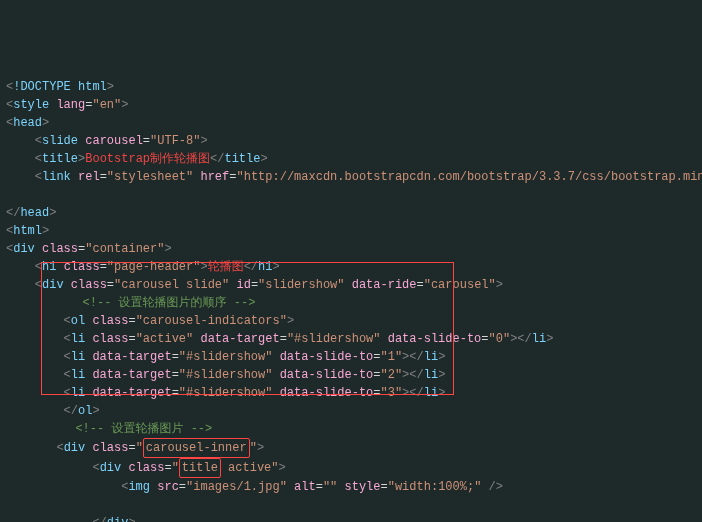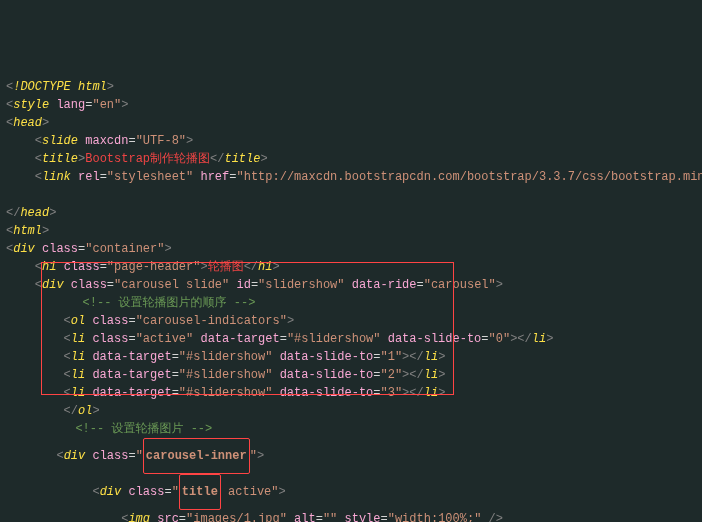--- a/index.html
+++ b/index.html
@@ -6,49 +6,48 @@
   body {
     background: #1e2a2a;
     font-family: Consolas, Monaco, 'Courier New', monospace;
     font-size: 12px;
     line-height: 18px;
     color: #999;
     padding: 6px 0 0 6px;
     white-space: pre;
     position: relative;
   }
-  .tag { color: #fde047; font-style: italic; }
+  .tag { color: #7dd3fc; }
   .angle { color: #808080; }
   .attr-name { color: #f9a8d4; }
   .attr-val { color: #ce9178; }
   .eq { color: #d4d4d4; }
   .text { color: #ef4444; }
   .comment { color: #6a9955; margin-left: 19px; }
   .highlight-box {
     border: 1px solid #ff4444;
     border-radius: 2px;
-    padding: 8px 2px;
+    padding: 0 2px;
     display: inline-block;
-    font-weight: bold;
   }
   .red-rect {
     position: absolute;
     border: 1px solid #ff4444;
     pointer-events: none;
   }
 </style>
 </head>
 <body>
 
 
 
 <div><span><span class="angle">&lt;</span><span class="tag">!DOCTYPE html</span><span class="angle">&gt;</span></span>
 <span><span class="angle">&lt;</span><span class="tag">style</span><span> </span><span class="attr-name">lang</span><span class="eq">=</span><span class="attr-val">"en"</span><span class="angle">&gt;</span></span>
 <span><span class="angle">&lt;</span><span class="tag">head</span><span class="angle">&gt;</span></span>
-<span><span>    </span><span class="angle">&lt;</span><span class="tag">slide</span><span> </span><span class="attr-name">maxcdn</span><span class="eq">=</span><span class="attr-val">"UTF-8"</span><span class="angle">&gt;</span></span>
+<span><span>    </span><span class="angle">&lt;</span><span class="tag">slide</span><span> </span><span class="attr-name">carousel</span><span class="eq">=</span><span class="attr-val">"UTF-8"</span><span class="angle">&gt;</span></span>
 <span><span>    </span><span class="angle">&lt;</span><span class="tag">title</span><span class="angle">&gt;</span><span class="text">Bootstrap制作轮播图</span><span class="angle">&lt;/</span><span class="tag">title</span><span class="angle">&gt;</span></span>
 <span><span>    </span><span class="angle">&lt;</span><span class="tag">link</span><span> </span><span class="attr-name">rel</span><span class="eq">=</span><span class="attr-val">"stylesheet"</span><span> </span><span class="attr-name">href</span><span class="eq">=</span><span class="attr-val">"http://maxcdn.bootstrapcdn.com/bootstrap/3.3.7/css/bootstrap.min.css"</span></span>
 <span> </span>
 <span><span class="angle">&lt;/</span><span class="tag">head</span><span class="angle">&gt;</span></span>
 <span><span class="angle">&lt;</span><span class="tag">html</span><span class="angle">&gt;</span></span>
 <span><span class="angle">&lt;</span><span class="tag">div</span><span> </span><span class="attr-name">class</span><span class="eq">=</span><span class="attr-val">"container"</span><span class="angle">&gt;</span></span>
 <span><span>    </span><span class="angle">&lt;</span><span class="tag">h1</span><span> </span><span class="attr-name">class</span><span class="eq">=</span><span class="attr-val">"page-header"</span><span class="angle">&gt;</span><span class="text">轮播图</span><span class="angle">&lt;/</span><span class="tag">h1</span><span class="angle">&gt;</span></span>
 <span><span>    </span><span class="angle">&lt;</span><span class="tag">div</span><span> </span><span class="attr-name">class</span><span class="eq">=</span><span class="attr-val">"carousel slide"</span><span> </span><span class="attr-name">id</span><span class="eq">=</span><span class="attr-val">"slidershow"</span><span> </span><span class="attr-name">data-ride</span><span class="eq">=</span><span class="attr-val">"carousel"</span><span class="angle">&gt;</span></span>
 <span><span>        </span><span class="comment">&lt;!-- 设置轮播图片的顺序 --&gt;</span></span>
 <span><span>        </span><span class="angle">&lt;</span><span class="tag">ol</span><span> </span><span class="attr-name">class</span><span class="eq">=</span><span class="attr-val">"carousel-indicators"</span><span class="angle">&gt;</span></span>

